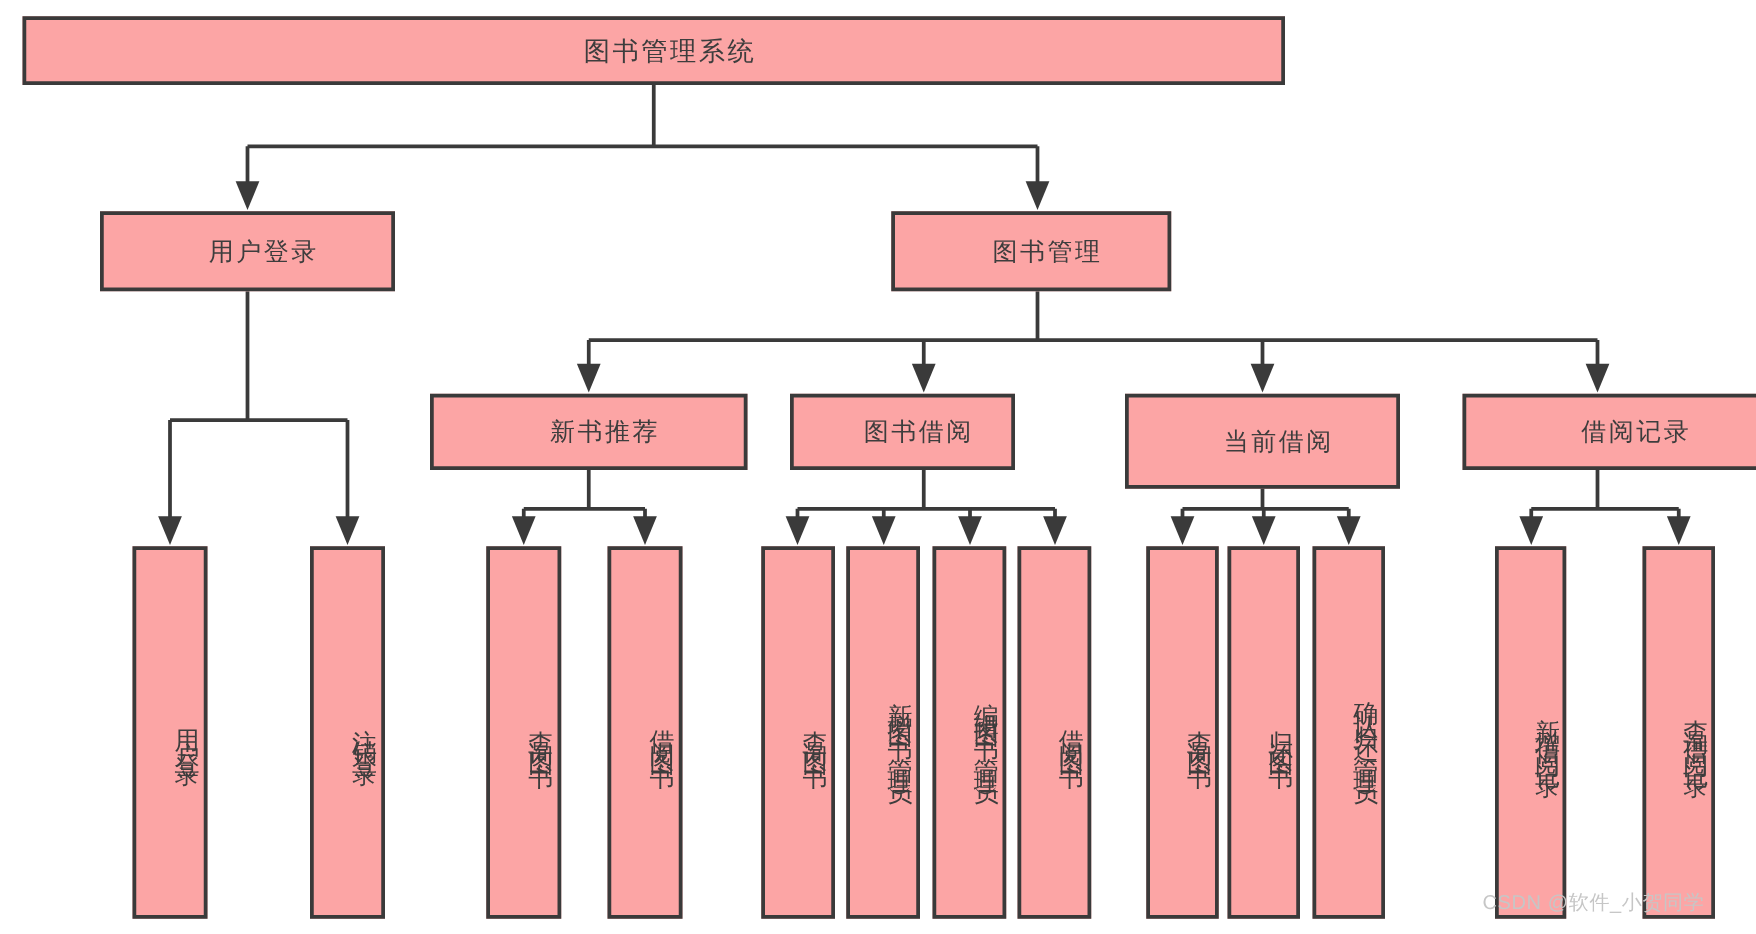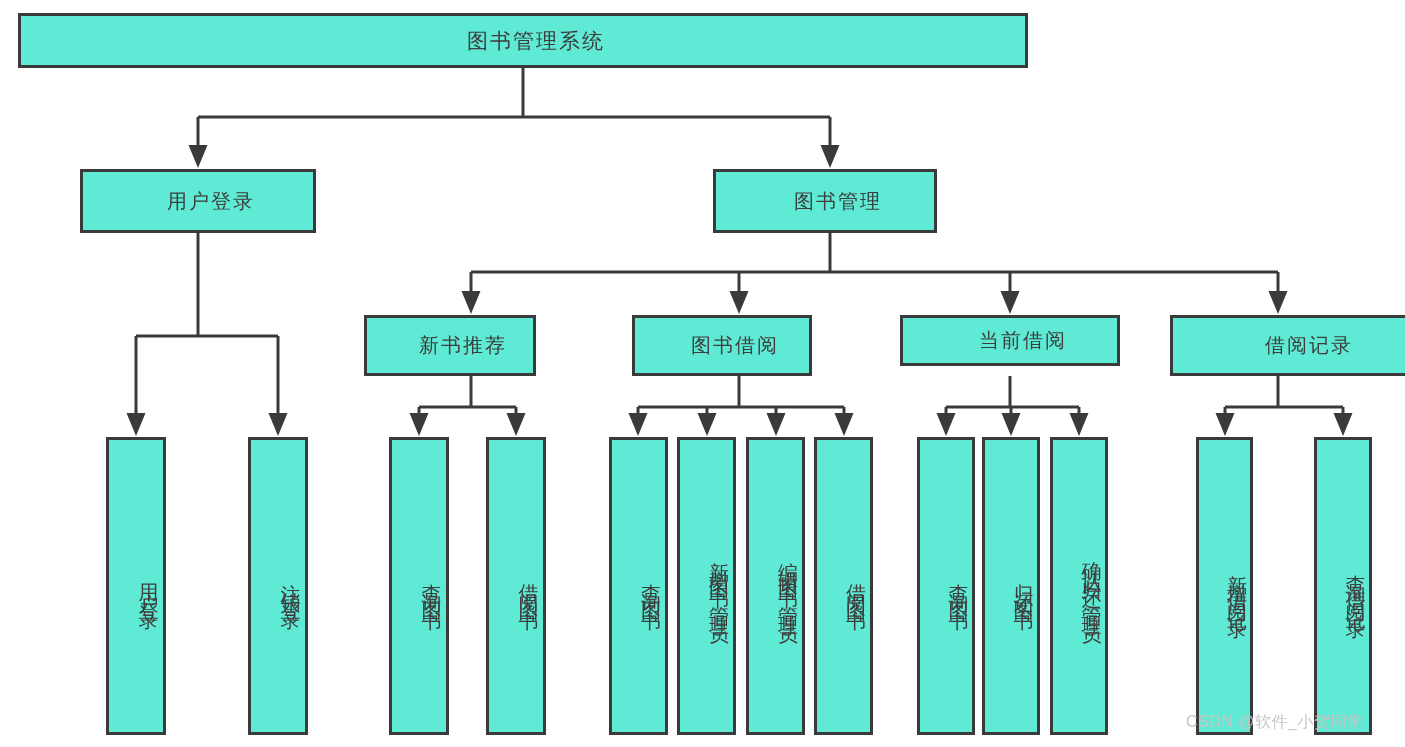--- a/index.html
+++ b/index.html
@@ -22,21 +22,21 @@
     stroke-width: 3;
   }
   #connectors polygon {
     fill: var(--line, #3a3a3a);
     stroke: none;
   }
   .node {
     position: absolute;
     box-sizing: border-box;
     border: 3px solid var(--line, #3a3a3a);
-    background: #5eead4;
+    background: #fca5a5;
     color: var(--text, #3d3d3d);
     display: flex;
     align-items: center;
     justify-content: center;
     font-size: 20px;
     letter-spacing: 2px;
     padding-left: 26px;
   }
   .node.root { font-size: 21px; }
   .node.v {
@@ -137,23 +137,23 @@
       <polyline points="1343,407 1343,418"></polyline>
       <polygon points="1333.5,413 1352.5,413 1343,436"></polygon>
     </g>
   </svg>
 
   <div class="node root" style="left:18px;top:13px;width:1010px;height:55px">图书管理系统</div>
 
   <div class="node" style="left:80px;top:169px;width:236px;height:64px">用户登录</div>
   <div class="node" style="left:713px;top:169px;width:224px;height:64px">图书管理</div>
 
-  <div class="node" style="left:364px;top:315px;width:172px;height:61px">新书推荐</div>
+  <div class="node" style="left:344px;top:315px;width:254px;height:61px">新书推荐</div>
   <div class="node" style="left:632px;top:315px;width:180px;height:61px">图书借阅</div>
-  <div class="node" style="left:900px;top:315px;width:220px;height:51px">当前借阅</div>
+  <div class="node" style="left:900px;top:315px;width:220px;height:76px">当前借阅</div>
   <div class="node" style="left:1170px;top:315px;width:252px;height:61px">借阅记录</div>
 
   <div class="node v" style="left:106px;top:437px;width:60px;height:298px">用户登录</div>
   <div class="node v" style="left:248px;top:437px;width:60px;height:298px">注销登录</div>
 
   <div class="node v" style="left:389px;top:437px;width:60px;height:298px">查询图书</div>
   <div class="node v" style="left:486px;top:437px;width:60px;height:298px">借阅图书</div>
 
   <div class="node v" style="left:609px;top:437px;width:59px;height:298px">查询图书</div>
   <div class="node v" style="left:677px;top:437px;width:59px;height:298px">新增图书（管理员）</div>

